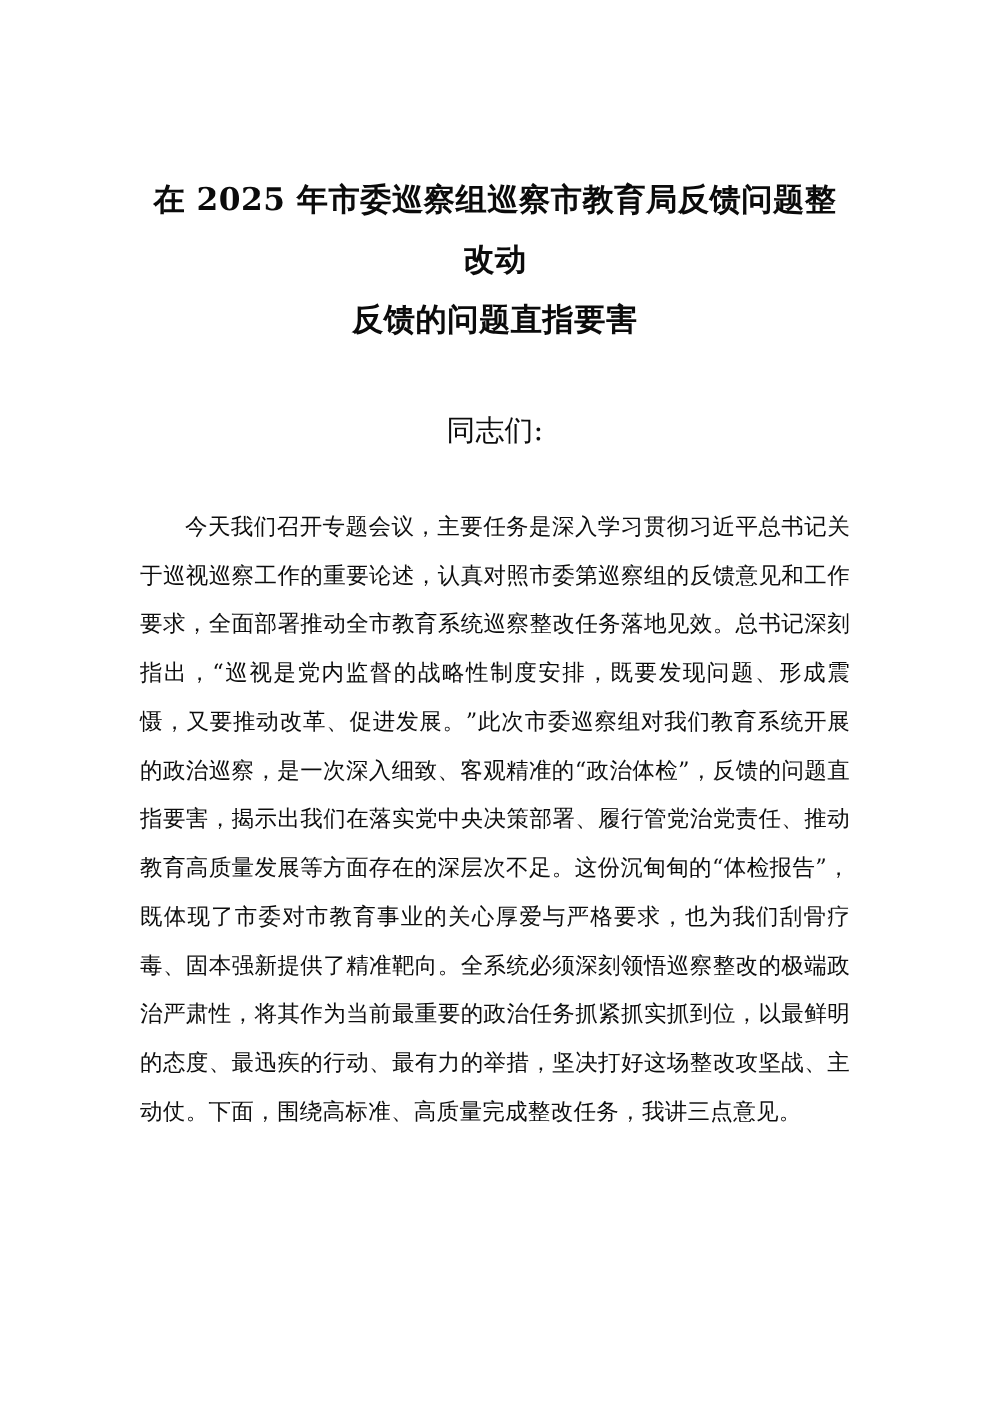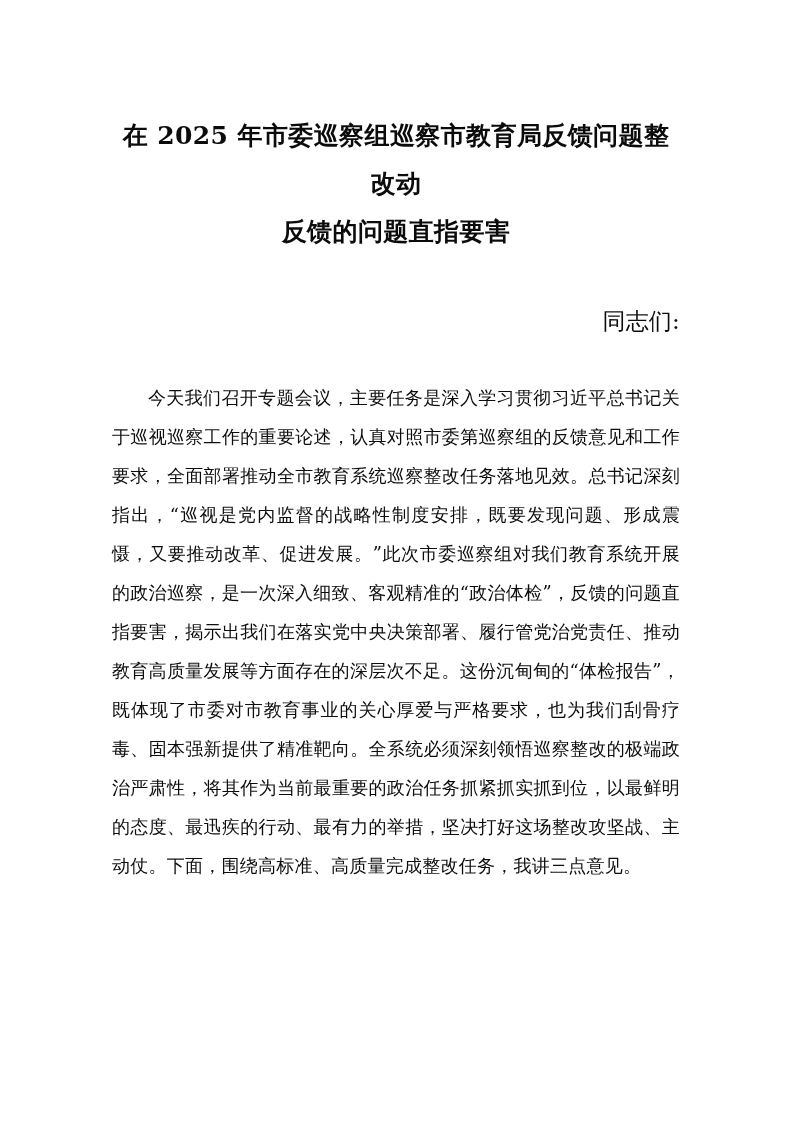--- a/index.html
+++ b/index.html
@@ -20,38 +20,38 @@
     position: relative;
     width: 793px;
     height: 1122px;
     background: #ffffff;
     box-sizing: border-box;
   }
 
   .doc-body {
     position: absolute;
     left: 112px;
-    top: 112px;
+    top: 136px;
     width: 568px;
   }
 
   .doc-title {
     font-size: 25px;
     font-weight: bold;
     line-height: 48px;
     text-align: center;
     letter-spacing: 0.4px;
     margin: 0 0 0 0;
     color: #0b0b0b;
   }
 
   .salutation {
     font-size: 23px;
     line-height: 39px;
-    text-align: right;
+    text-align: center;
     letter-spacing: 0.2px;
     margin: 46px 0 0 0;
     color: #0d0d0d;
   }
 
   .para {
     font-size: 18px;
     line-height: 39px;
     text-align: justify;
     text-align-last: left;

